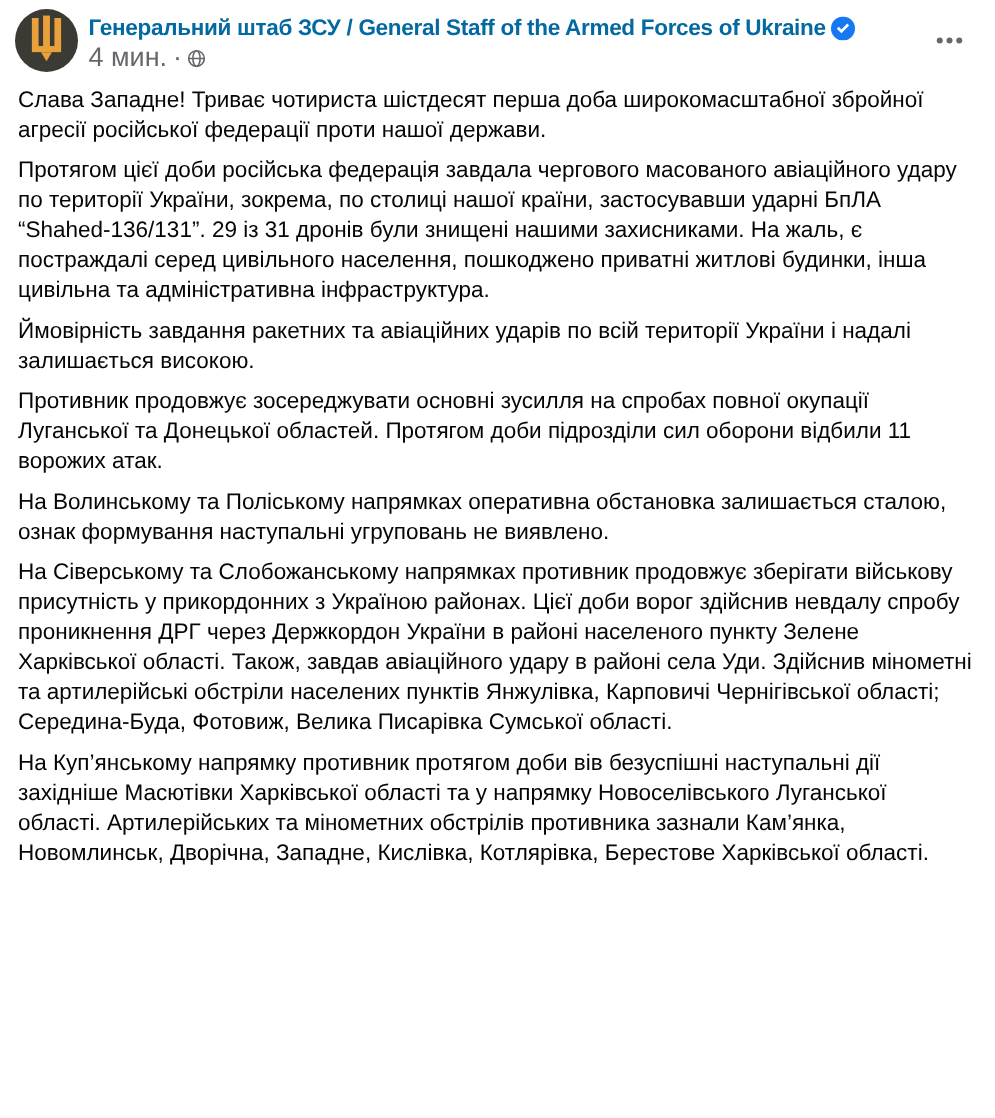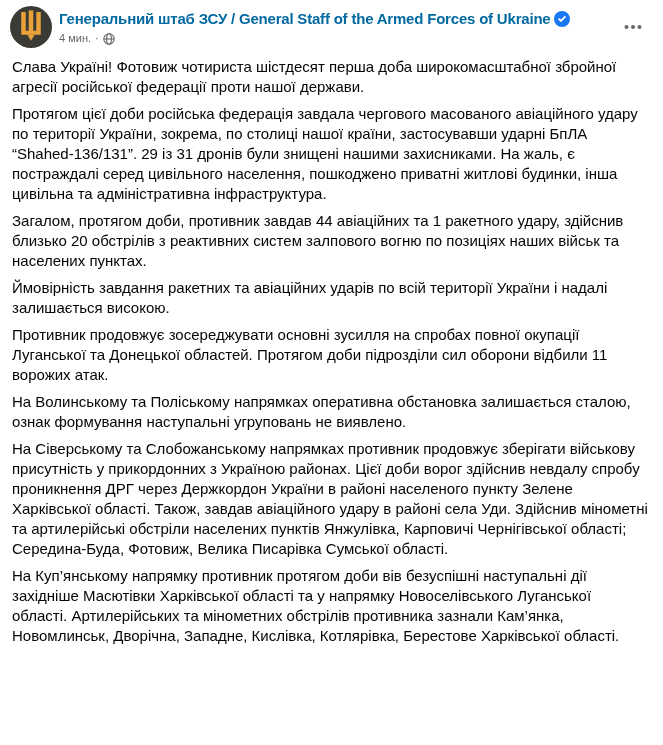--- a/index.html
+++ b/index.html
@@ -39,21 +39,21 @@
     white-space: nowrap;
     color: #0369a1;
   }
   .page-name { cursor: pointer; }
   .verified { display: inline-flex; flex: none; }
   .verified svg { display: block; }
   .meta-row {
     display: flex;
     align-items: center;
     gap: 4px;
-    font-size: 11px;
+    font-size: 18px;
     color: #65676B;
     line-height: 16px;
     margin-top: 2px;
   }
   .timestamp { cursor: pointer; }
   .sep-dot { color: #65676B; }
   .globe { display: inline-flex; margin-top: 1px; }
   .more-btn {
     position: absolute;
     right: 14px;
@@ -124,23 +124,22 @@
             <circle cx="10" cy="10" r="2"></circle>
             <circle cx="16.5" cy="10" r="2"></circle>
           </g>
         </svg>
       </span>
     </div>
 
   </div>
 
   <div class="body">
-    <p>Слава Україні! Фотовиж чотириста шістдесят перша доба широкомасштабної збройної агресії російської федерації проти нашої держави.</p>
+    <p>Слава Западне! Триває чотириста шістдесят перша доба широкомасштабної збройної агресії російської федерації проти нашої держави.</p>
     <p>Протягом цієї доби російська федерація завдала чергового масованого авіаційного удару по території України, зокрема, по столиці нашої країни, застосувавши ударні БпЛА “Shahed-136/131”. 29 із 31 дронів були знищені нашими захисниками. На жаль, є постраждалі серед цивільного населення, пошкоджено приватні житлові будинки, інша цивільна та адміністративна інфраструктура.</p>
-    <p>Загалом, протягом доби, противник завдав 44 авіаційних та 1 ракетного удару, здійснив близько 20 обстрілів з реактивних систем залпового вогню по позиціях наших військ та населених пунктах.</p>
     <p>Ймовірність завдання ракетних та авіаційних ударів по всій території України і надалі залишається високою.</p>
     <p>Противник продовжує зосереджувати основні зусилля на спробах повної окупації Луганської та Донецької областей. Протягом доби підрозділи сил оборони відбили 11 ворожих атак.</p>
     <p>На Волинському та Поліському напрямках оперативна обстановка залишається сталою, ознак формування наступальні угруповань не виявлено.</p>
     <p>На Сіверському та Слобожанському напрямках противник продовжує зберігати військову присутність у прикордонних з Україною районах. Цієї доби ворог здійснив невдалу спробу проникнення ДРГ через Держкордон України в районі населеного пункту Зелене Харківської області. Також, завдав авіаційного удару в районі села Уди. Здійснив мінометні та артилерійські обстріли населених пунктів Янжулівка, Карповичі Чернігівської області; Середина-Буда, Фотовиж, Велика Писарівка Сумської області.</p>
     <p>На Куп’янському напрямку противник протягом доби вів безуспішні наступальні дії західніше Масютівки Харківської області та у напрямку Новоселівського Луганської області. Артилерійських та мінометних обстрілів противника зазнали Кам’янка, Новомлинськ, Дворічна, Западне, Кислівка, Котлярівка, Берестове Харківської області.</p>
   </div>
 
 </div>
 
 </body></html>

